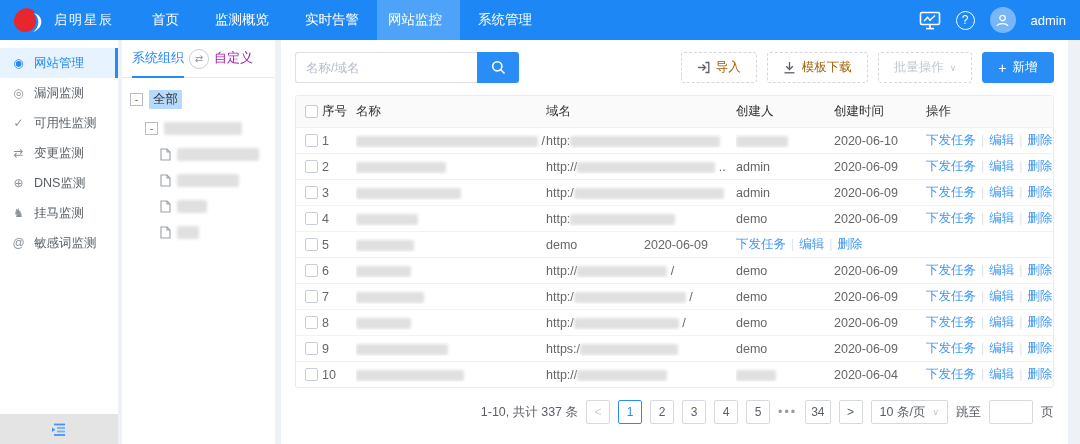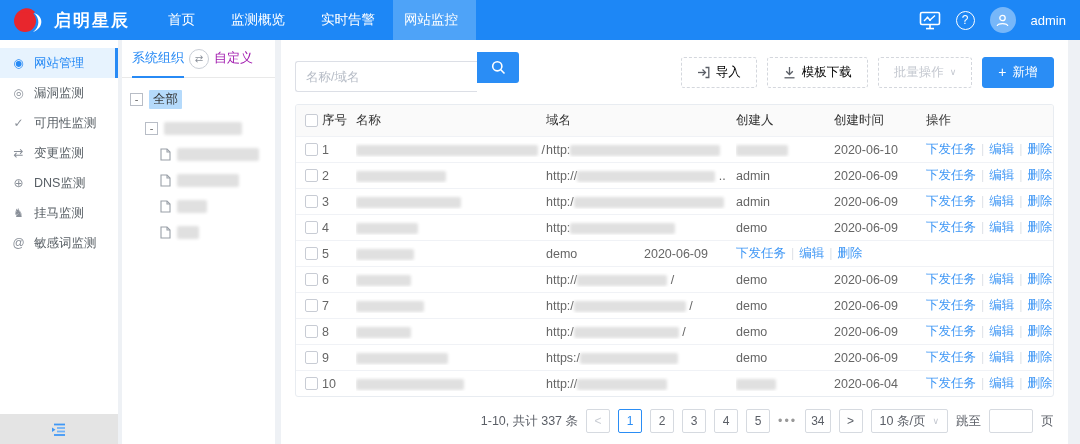--- a/index.html
+++ b/index.html
@@ -2,21 +2,21 @@
 <html><head>
 <meta charset="utf-8">
 <style>
   * { box-sizing: border-box; margin: 0; padding: 0; }
   html,body { width:1080px; height:444px; overflow:hidden; }
   body { font-family:"Liberation Sans","DejaVu Sans",sans-serif; font-size:12.5px; color:#333; background:#eef1f5; }
 
   
   .topbar { height:40px; background:#1d87f6; display:flex; align-items:stretch; color:#fff; }
   .logo { display:flex; align-items:center; padding:0 20px 0 12px; gap:8px; }
-  .brand { font-size:17px; font-weight:bold; letter-spacing:2px; white-space:nowrap; }
+  .brand { font-size:13px; font-weight:normal; letter-spacing:2px; white-space:nowrap; }
   .nav { display:flex; }
   .nav-item { display:flex; align-items:center; padding:0 18px; font-size:13.5px; cursor:pointer; white-space:nowrap; }
   .nav-item.active { background:#4ea3f8;padding-left:11px; }
   .top-right { margin-left:auto; display:flex; align-items:center; gap:15px; padding-right:14px; }
   .help-circle { width:19px; height:19px; border:1.5px solid #fff; border-radius:50%; display:flex; align-items:center; justify-content:center; font-size:12px; cursor:pointer; }
   .avatar { width:26px; height:26px; border-radius:50%; background:rgba(255,255,255,.4); display:flex; align-items:center; justify-content:center; }
   .username { font-size:13px; }
 
   
   .layout { display:flex; height:404px; }
@@ -42,25 +42,25 @@
   .doc-icon { flex:none; display:flex; }
 
   
   .blur { display:inline-block; height:11px; border-radius:2px; background:#e0e0e0; filter:blur(1.6px); vertical-align:middle; }
   .blur.tall { height:13px; }
 
   
   .main { flex:1; background:#fff; margin:0 16px 0 6px; padding:12px 14px 0 14px; display:flex; flex-direction:column; }
   .toolbar { display:flex; align-items:center; }
   .search-box { display:flex; }
-  .search-input { width:182px; height:31px; border:1px solid #dcdfe6; border-right:none; border-radius:3px 0 0 3px; padding:0 10px; font-size:12.5px; color:#333; outline:none; font-family:inherit;margin-top:9px; }
+  .search-input { width:182px; height:31px; border:1px solid #dcdfe6; border-right:none; border-radius:3px 0 0 3px; padding:0 10px; font-size:12.5px; color:#333; outline:none; font-family:inherit; }
   .search-input::placeholder { color:#b6bcc6; }
   .search-btn { width:42px; height:31px; background:#2a8df5; border:none; border-radius:0 3px 3px 0; display:flex; align-items:center; justify-content:center; cursor:pointer; }
   .toolbar-right { margin-left:auto; display:flex; gap:10px; }
-  .btn { height:31px; display:inline-flex; align-items:center; gap:6px; padding:0 15px; border:1px dashed #d4d7dd; border-radius:3px; background:#fff; color:#000000; font-size:12.5px; cursor:pointer; font-family:inherit; }
+  .btn { height:31px; display:inline-flex; align-items:center; gap:6px; padding:0 15px; border:1px dashed #d4d7dd; border-radius:3px; background:#fff; color:#a16207; font-size:12.5px; cursor:pointer; font-family:inherit; }
   .btn.disabled { color:#c3c7cf; cursor:default; }
   .btn .caret { font-size:9px; color:#c3c7cf; }
   .btn.primary { background:#2a8df5; border:1px solid #2a8df5; color:#fff; }
   .btn.primary .plus { font-size:14px; }
 
   
   .table { margin-top:12px; border:1px solid #e8ecf1; border-radius:3px; overflow:hidden; }
   .trow { display:flex; align-items:center; height:26px; border-top:1px solid #f0f2f6; color:#666; }
   .trow.thead { height:31px; background:#fafafa; border-top:none; color:#333; }
   .cell { flex:none; overflow:hidden; white-space:nowrap; }
@@ -95,20 +95,21 @@
       <path d="M3 10 C 8 1, 18 0, 23 6 L 20 9 C 15 4, 8 6, 3 10 Z" fill="#e8262d"></path>
       <path d="M22 7 C 32 10, 32 22, 21 26 C 28 21, 28 12, 22 7 Z" fill="#ffffff"></path>
     </svg>
     <span class="brand">启明星辰</span>
   </div>
   <nav class="nav">
       <div class="nav-item">首页</div>
       <div class="nav-item">监测概览</div>
       <div class="nav-item">实时告警</div>
       <div class="nav-item active">网站监控</div>
+      <div class="nav-item">系统管理</div>
     </nav>
   <div class="top-right">
     <svg width="22" height="19" viewBox="0 0 22 19">
       <rect x="1.5" y="1.5" width="19" height="12" rx="1.5" fill="none" stroke="#fff" stroke-width="1.6"></rect>
       <polyline points="5,10 8.5,6.5 11,9 16,4.5" fill="none" stroke="#fff" stroke-width="1.4"></polyline>
       <circle cx="8.5" cy="6.5" r="1" fill="#fff"></circle>
         <circle cx="11" cy="9" r="1" fill="#fff"></circle>
       <line x1="11" y1="14" x2="11" y2="17" stroke="#fff" stroke-width="1.6"></line>
       <line x1="7" y1="17.6" x2="15" y2="17.6" stroke="#fff" stroke-width="1.6"></line>
     </svg>

